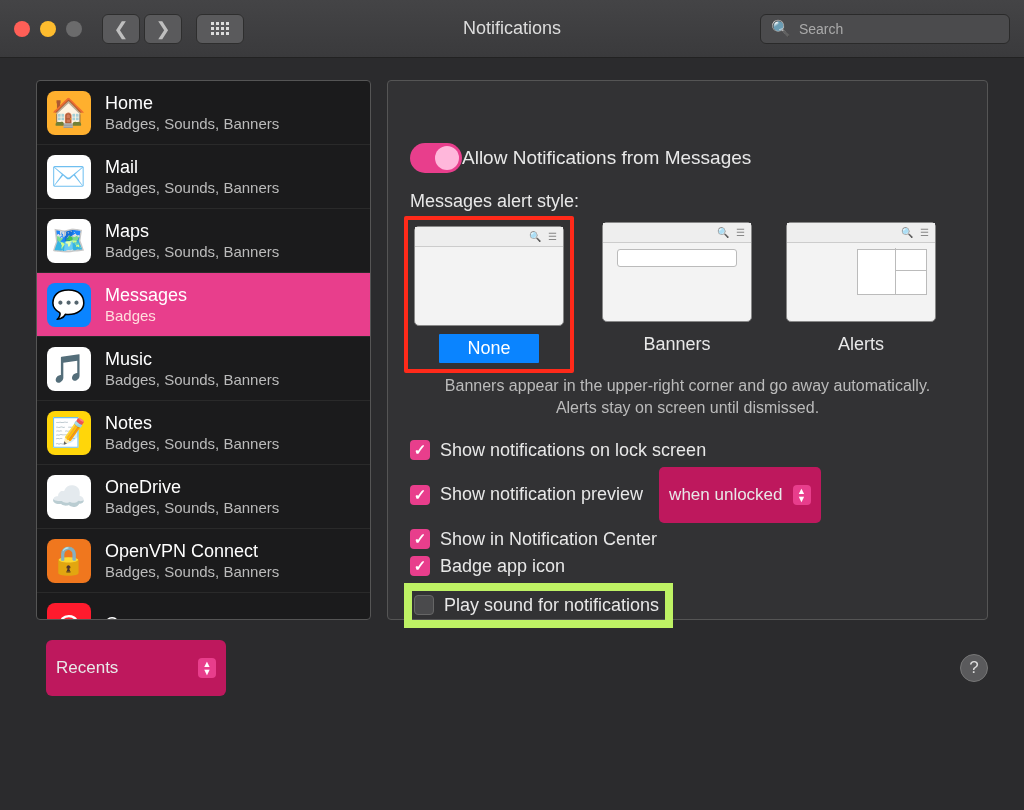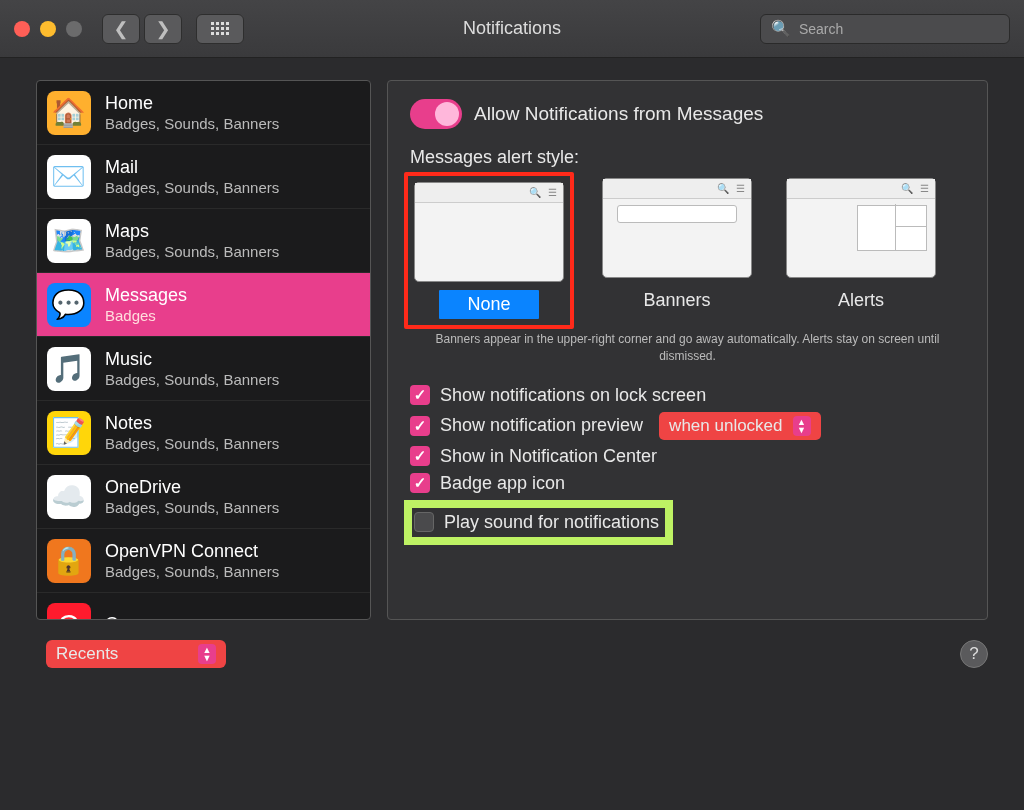--- a/index.html
+++ b/index.html
@@ -105,21 +105,21 @@
 
   
   .detail {
     flex: 1;
     border: 1px solid #555;
     border-radius: 4px;
     padding: 18px 22px;
     background: #323234;
     height: 540px;
   }
-  .allowrow { display:flex; align-items:center; gap:12px; margin-bottom:18px; }
+  .allowrow { display:flex; align-items:center; gap:0; margin-bottom:18px;margin-top:44px; }
   .toggle {
     width: 52px; height: 30px; border-radius: 15px;
     background: #e83e8c; position: relative;
   }
   .toggle::after {
     content:""; position:absolute; right:3px; top:3px;
     width:24px; height:24px; border-radius:50%; background:#ffb7db;
   }
   .allow-label { font-size: 19px; }
 
@@ -157,35 +157,35 @@
     width: 100px; padding:4px 0; border-radius:1px;
   }
   .style-label.selected { background:#0a84ff; color:#fff; font-weight:500;}
 
   .style-opt.boxed {
     padding:6px; margin:-6px;
     border:4px solid #ff2a1a; border-radius:2px;
   }
 
   .style-desc {
-    text-align:center; font-size:12px; color:#bbb;
+    text-align:center; font-size:16px; color:#bbb;
     margin: 6px 20px 20px;
     line-height:1.4;
   }
 
   .check-row { display:flex; align-items:center; gap:10px; font-size:18px; margin:6px 0; }
   .cbox {
     width:20px;height:20px;border-radius:4px;
     display:flex;align-items:center;justify-content:center;
     font-size:15px;font-weight:bold;
   }
   .cbox.on { background:#e83e8c; color:#fff;}
   .cbox.off { background:#4a4a4c; border:1px solid #666;}
   .dropdown {
-    background:#ef4444; padding:4px 10px; border-radius:5px;
+    background:#be185d; padding:18px 10px; border-radius:5px;
     display:flex; align-items:center; gap:10px;
     font-size:17px;
     margin-left:6px;
   }
   .dropdown .arrows { color:#fff; background:#e83e8c; border-radius:4px; width:18px;height:20px;display:flex;flex-direction:column;align-items:center;justify-content:center;font-size:9px;line-height:8px;}
   .check-row.boxed { border:8px solid #bef264; padding:4px 6px 4px 2px; margin-left:-6px; width:fit-content;}
 
   
   .footer {
     display:flex; align-items:center; gap:14px;

